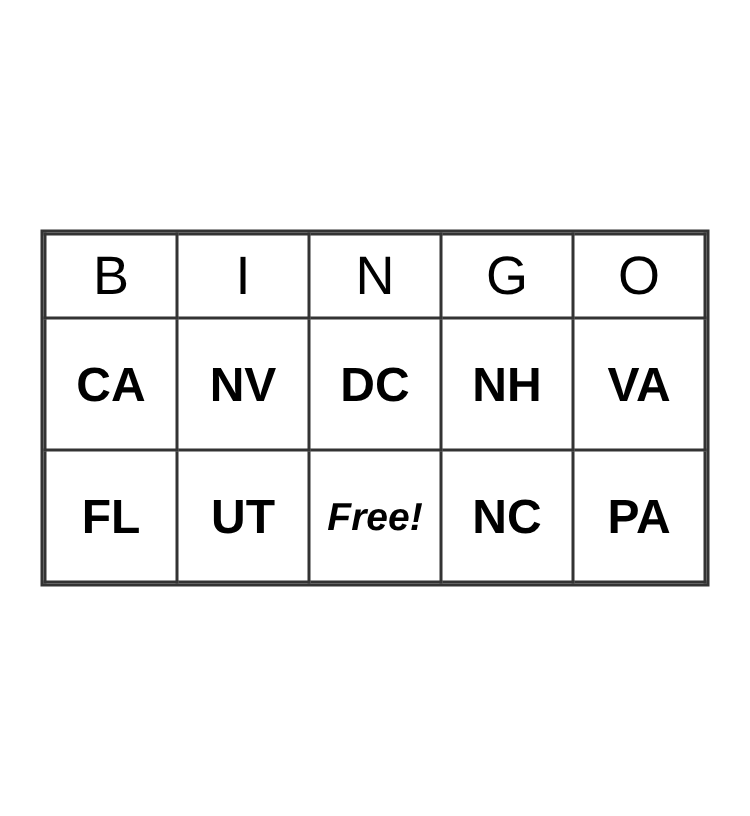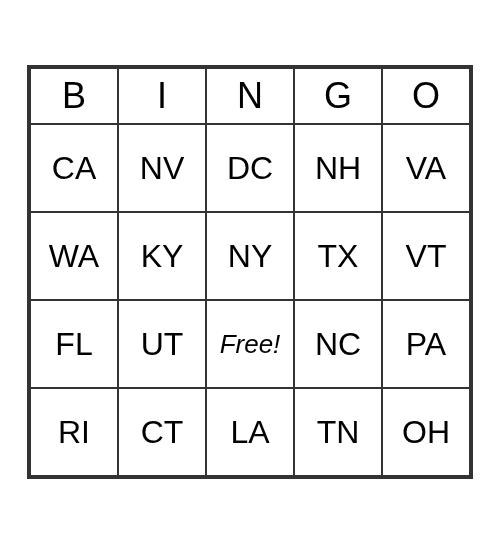--- a/index.html
+++ b/index.html
@@ -28,21 +28,21 @@
     }
 
     .bingo-table td,
     .bingo-table th {
       width: 88px;
       height: 88px;
       border: 2px solid #333;
       text-align: center;
       vertical-align: middle;
       font-size: 32px;
-      font-weight: normal;
+      font-weight: bold;
     }
 
     .bingo-table thead th {
       height: 56px;
       font-size: 36px;
       font-weight: normal;
     }
 
     .free-cell {
       font-size: 26px !important;
@@ -66,35 +66,21 @@
     </thead>
     <tbody id="bingo-body">
     <tr>
           <td>CA</td>
           <td>NV</td>
           <td>DC</td>
           <td>NH</td>
           <td>VA</td>
         </tr>
         <tr>
-          <td>WA</td>
-          <td>KY</td>
-          <td>NY</td>
-          <td>TX</td>
-          <td>VT</td>
-        </tr>
-        <tr>
           <td>FL</td>
           <td>UT</td>
           <td class="free-cell">Free!</td>
           <td>NC</td>
           <td>PA</td>
         </tr>
-        <tr>
-          <td>RI</td>
-          <td>CT</td>
-          <td>LA</td>
-          <td>TN</td>
-          <td>OH</td>
-        </tr>
       </tbody>
   </table>
 </div>
 
 </body></html>

